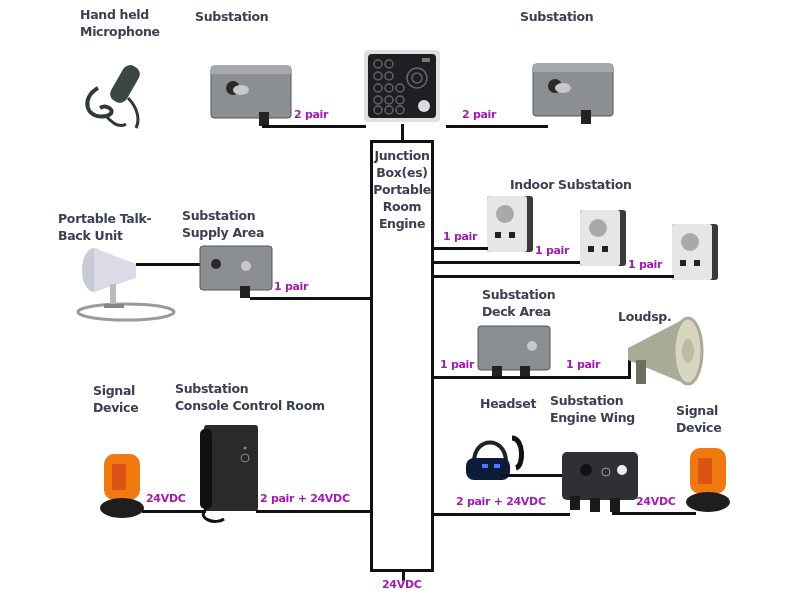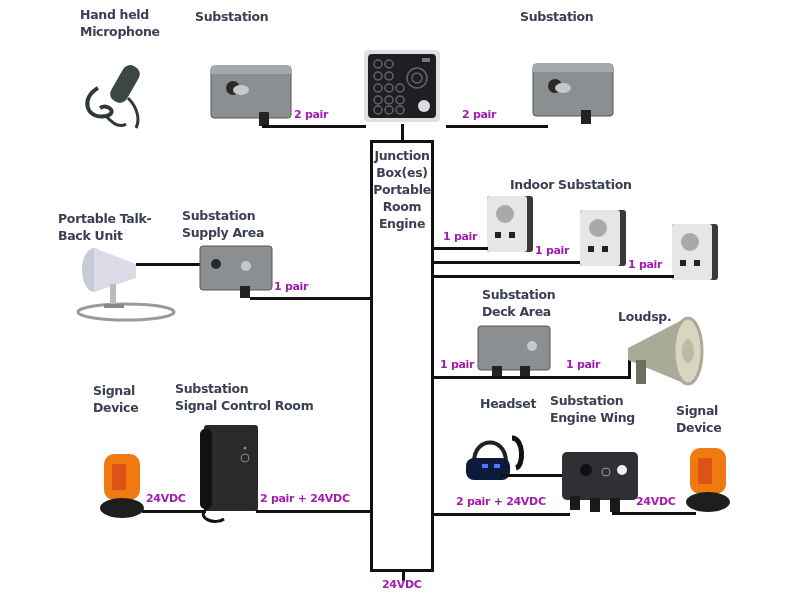--- a/index.html
+++ b/index.html
@@ -195,21 +195,21 @@
     <rect x="14" y="48" width="10" height="24" fill="#6d7060"></rect>
   </svg>
 </div>
 
 <div class="lbl left" style="left:93px;top:382px;">
   <div>Signal</div>
   <div>Device</div>
 </div>
 <div class="lbl left" style="left:175px;top:380px;">
   <div>Substation</div>
-  <div>Signal Control Room</div>
+  <div>Console Control Room</div>
 </div>
 <div class="dev" style="left:98px;top:450px;">
   <svg width="48" height="72" viewBox="0 0 48 72">
     <rect x="6" y="4" width="36" height="46" rx="10" fill="#f07a10"></rect>
     <rect x="14" y="14" width="14" height="26" fill="#d2451a" opacity="0.7"></rect>
     <ellipse cx="24" cy="58" rx="22" ry="10" fill="#1e1e1e"></ellipse>
   </svg>
 </div>
 <div class="wire" style="left:142px;top:510px;width:64px;height:3px;"></div>
 <div class="wl" style="left:146px;top:492px;">24VDC</div>

